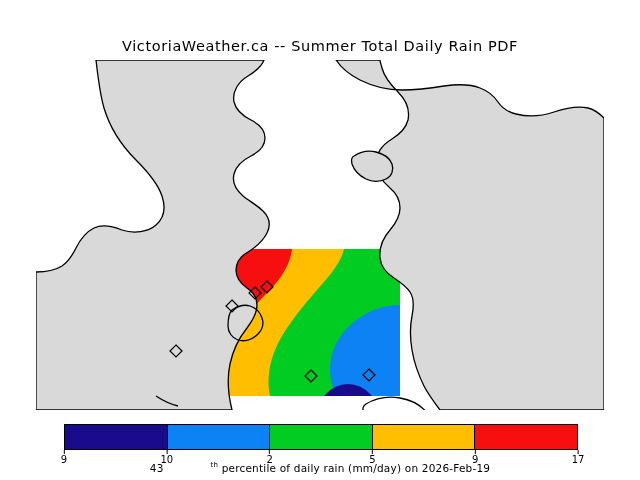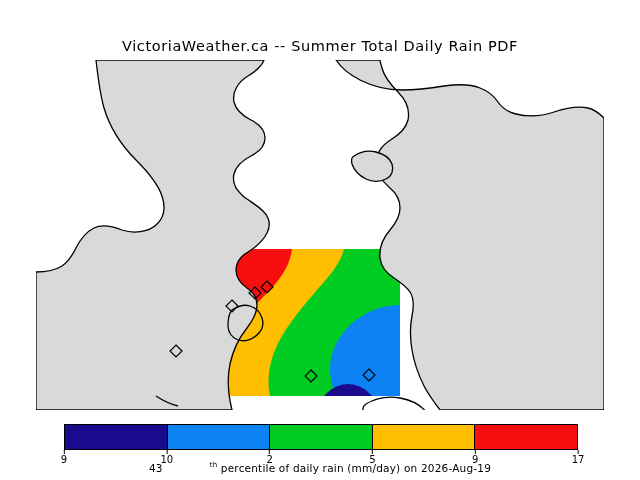--- a/index.html
+++ b/index.html
@@ -290,14 +290,14 @@
       <div class="tickmark"></div>
       <div class="ticklabel">9</div>
     </div>
     <div class="tickwrap" style="left: 100%;">
       <div class="tickmark"></div>
       <div class="ticklabel">17</div>
     </div>
   </div>
 
 <div id="cb-caption">
-  <span>43</span><sup>th</sup><span> percentile of daily rain (mm/day) on 2026-Aug-19</span>
+  <span>43</span><sup>th</sup><span> percentile of daily rain (mm/day) on 2026-Feb-19</span>
 </div>
 
 </body></html>

